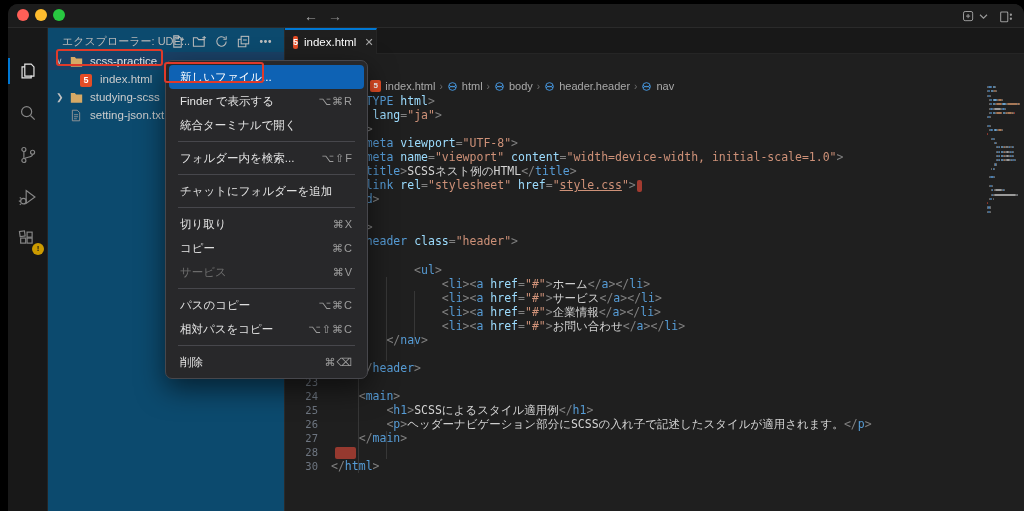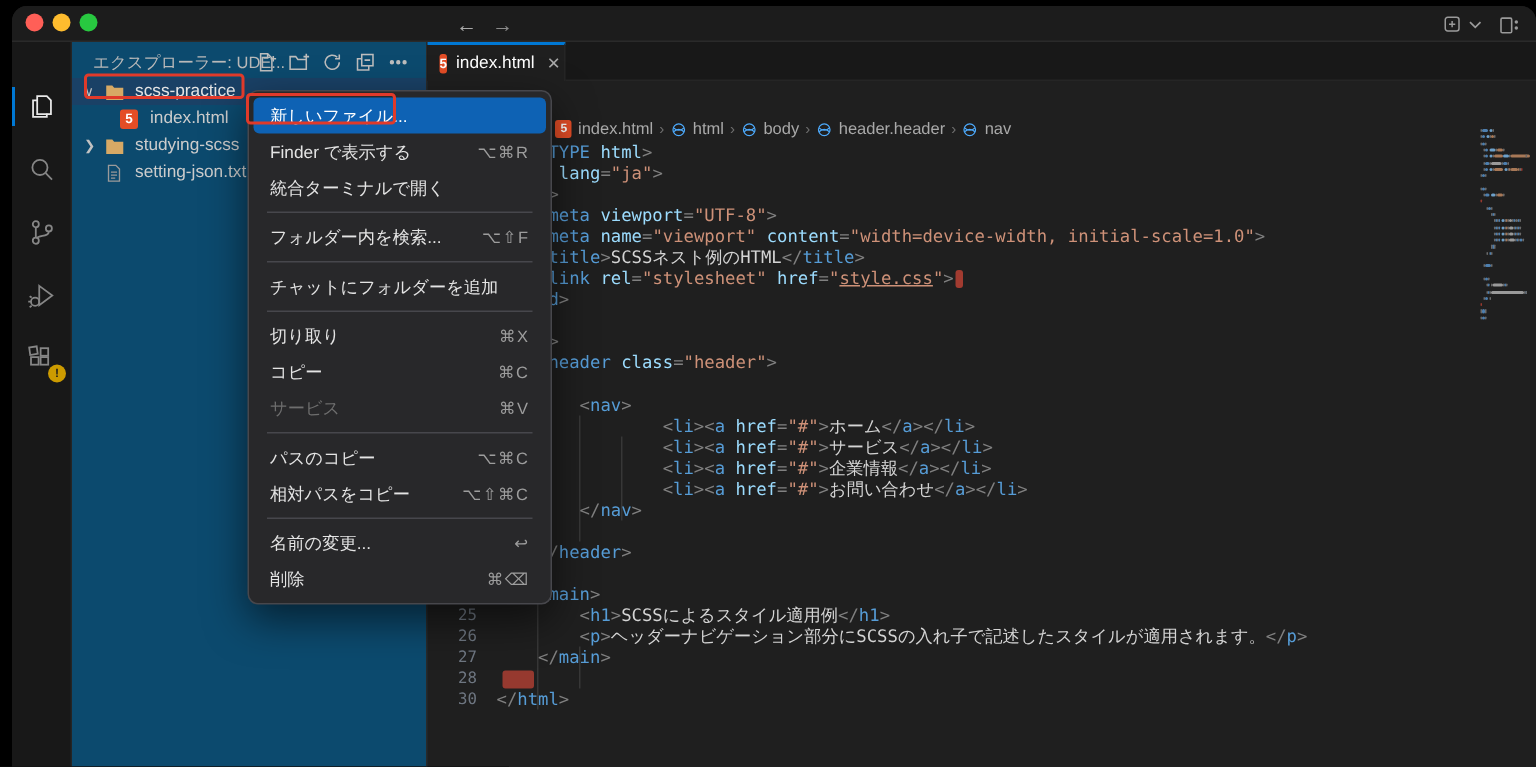--- a/index.html
+++ b/index.html
@@ -315,21 +315,21 @@
           <div class="line"><span class="ln">3</span><span class="code"><span class="tkp">&lt;</span><span class="tkt">head</span><span class="tkp">&gt;</span></span></div>
           <div class="line"><span class="ln">4</span><span class="code"><span class="tkx">    </span><span class="tkp">&lt;</span><span class="tkt">meta</span><span class="tkx"> </span><span class="tka">viewport</span><span class="tkp">=</span><span class="tks">"UTF-8"</span><span class="tkp">&gt;</span></span></div>
           <div class="line"><span class="ln">5</span><span class="code"><span class="tkx">    </span><span class="tkp">&lt;</span><span class="tkt">meta</span><span class="tkx"> </span><span class="tka">name</span><span class="tkp">=</span><span class="tks">"viewport"</span><span class="tkx"> </span><span class="tka">content</span><span class="tkp">=</span><span class="tks">"width=device-width, initial-scale=1.0"</span><span class="tkp">&gt;</span></span></div>
           <div class="line"><span class="ln">6</span><span class="code"><span class="tkx">    </span><span class="tkp">&lt;</span><span class="tkt">title</span><span class="tkp">&gt;</span><span class="tkx">SCSSネスト例のHTML</span><span class="tkp">&lt;/</span><span class="tkt">title</span><span class="tkp">&gt;</span></span></div>
           <div class="line"><span class="ln">7</span><span class="code"><span class="tkx">    </span><span class="tkp">&lt;</span><span class="tkt">link</span><span class="tkx"> </span><span class="tka">rel</span><span class="tkp">=</span><span class="tks">"stylesheet"</span><span class="tkx"> </span><span class="tka">href</span><span class="tkp">=</span><span class="tks">"</span><span class="tku">style.css</span><span class="tks">"</span><span class="tkp">&gt;</span><span class="tkrc"></span></span></div>
           <div class="line"><span class="ln">8</span><span class="code"><span class="tkp">&lt;/</span><span class="tkt">head</span><span class="tkp">&gt;</span></span></div>
           <div class="line"><span class="ln">9</span><span class="code"></span></div>
           <div class="line"><span class="ln">10</span><span class="code"><span class="tkp">&lt;</span><span class="tkt">body</span><span class="tkp">&gt;</span></span></div>
           <div class="line"><span class="ln">11</span><span class="code"><span class="tkx">    </span><span class="tkp">&lt;</span><span class="tkt">header</span><span class="tkx"> </span><span class="tka">class</span><span class="tkp">=</span><span class="tks">"header"</span><span class="tkp">&gt;</span></span></div>
           <div class="line"><span class="ln">12</span><span class="code"><span class="tkr"></span></span></div>
-          <div class="line"><span class="ln">13</span><span class="code"><span class="tkx">        </span><span class="tkp">&lt;</span><span class="tkt">nav</span><span class="tkp">&gt;</span></span></div>
+          <div class="line"><span class="ln">14</span><span class="code"><span class="tkx">            </span><span class="tkp">&lt;</span><span class="tkt">ul</span><span class="tkp">&gt;</span></span></div>
           <div class="line"><span class="ln">15</span><span class="code"><span class="tkx">                </span><span class="tkp">&lt;</span><span class="tkt">li</span><span class="tkp">&gt;&lt;</span><span class="tkt">a</span><span class="tkx"> </span><span class="tka">href</span><span class="tkp">=</span><span class="tks">"#"</span><span class="tkp">&gt;</span><span class="tkx">ホーム</span><span class="tkp">&lt;/</span><span class="tkt">a</span><span class="tkp">&gt;&lt;/</span><span class="tkt">li</span><span class="tkp">&gt;</span></span></div>
           <div class="line"><span class="ln">16</span><span class="code"><span class="tkx">                </span><span class="tkp">&lt;</span><span class="tkt">li</span><span class="tkp">&gt;&lt;</span><span class="tkt">a</span><span class="tkx"> </span><span class="tka">href</span><span class="tkp">=</span><span class="tks">"#"</span><span class="tkp">&gt;</span><span class="tkx">サービス</span><span class="tkp">&lt;/</span><span class="tkt">a</span><span class="tkp">&gt;&lt;/</span><span class="tkt">li</span><span class="tkp">&gt;</span></span></div>
           <div class="line"><span class="ln">17</span><span class="code"><span class="tkx">                </span><span class="tkp">&lt;</span><span class="tkt">li</span><span class="tkp">&gt;&lt;</span><span class="tkt">a</span><span class="tkx"> </span><span class="tka">href</span><span class="tkp">=</span><span class="tks">"#"</span><span class="tkp">&gt;</span><span class="tkx">企業情報</span><span class="tkp">&lt;/</span><span class="tkt">a</span><span class="tkp">&gt;&lt;/</span><span class="tkt">li</span><span class="tkp">&gt;</span></span></div>
           <div class="line"><span class="ln">18</span><span class="code"><span class="tkx">                </span><span class="tkp">&lt;</span><span class="tkt">li</span><span class="tkp">&gt;&lt;</span><span class="tkt">a</span><span class="tkx"> </span><span class="tka">href</span><span class="tkp">=</span><span class="tks">"#"</span><span class="tkp">&gt;</span><span class="tkx">お問い合わせ</span><span class="tkp">&lt;/</span><span class="tkt">a</span><span class="tkp">&gt;&lt;/</span><span class="tkt">li</span><span class="tkp">&gt;</span></span></div>
           <div class="line"><span class="ln">20</span><span class="code"><span class="tkx">        </span><span class="tkp">&lt;/</span><span class="tkt">nav</span><span class="tkp">&gt;</span></span></div>
           <div class="line"><span class="ln">21</span><span class="code"></span></div>
           <div class="line"><span class="ln">22</span><span class="code"><span class="tkx">    </span><span class="tkp">&lt;/</span><span class="tkt">header</span><span class="tkp">&gt;</span></span></div>
           <div class="line"><span class="ln">23</span><span class="code"></span></div>
           <div class="line"><span class="ln">24</span><span class="code"><span class="tkx">    </span><span class="tkp">&lt;</span><span class="tkt">main</span><span class="tkp">&gt;</span></span></div>
           <div class="line"><span class="ln">25</span><span class="code"><span class="tkx">        </span><span class="tkp">&lt;</span><span class="tkt">h1</span><span class="tkp">&gt;</span><span class="tkx">SCSSによるスタイル適用例</span><span class="tkp">&lt;/</span><span class="tkt">h1</span><span class="tkp">&gt;</span></span></div>
@@ -546,23 +546,19 @@
     <div class="menu-item">
       <span class="mlabel">パスのコピー</span>
       <span class="mshort">⌥⌘C</span>
     </div>
     <div class="menu-item">
       <span class="mlabel">相対パスをコピー</span>
       <span class="mshort">⌥⇧⌘C</span>
     </div>
     <div class="menu-sep"></div>
     <div class="menu-item">
-      <span class="mlabel">名前の変更...</span>
-      <span class="mshort">↩</span>
-    </div>
-    <div class="menu-item">
       <span class="mlabel">削除</span>
       <span class="mshort">⌘⌫</span>
     </div>
   </div>
 
 <div class="anno" style="left: 56px; top: 49px; width: 107px; height: 17px;"></div>
 <div class="anno" style="left: 164px; top: 62px; width: 100px; height: 21px;"></div>
 
 </body></html>

